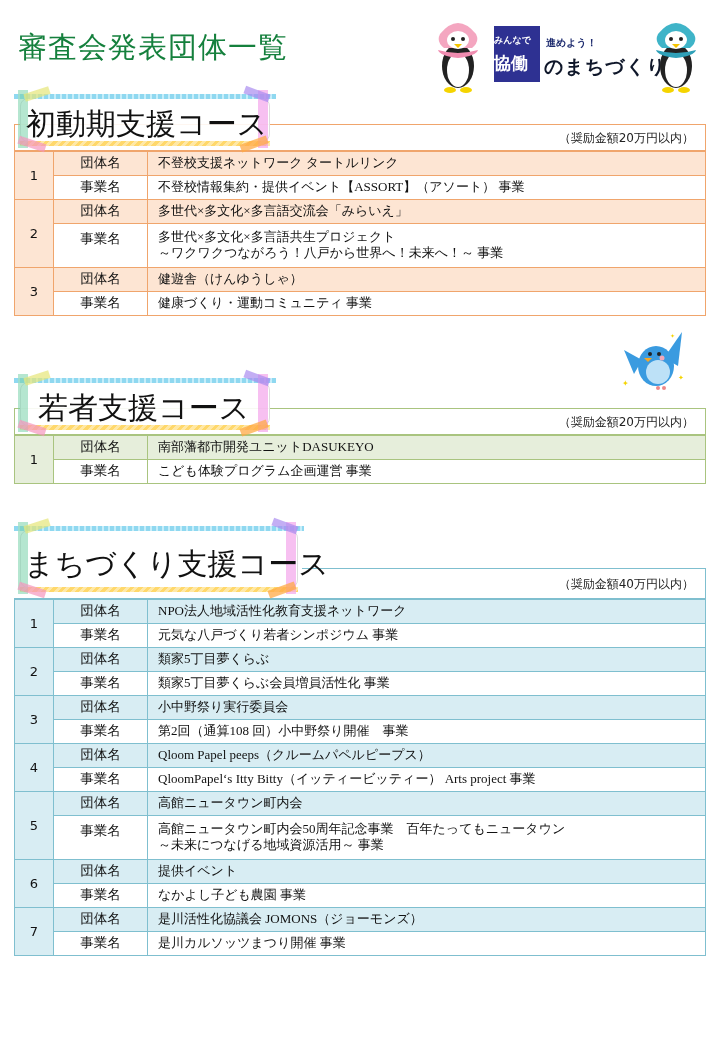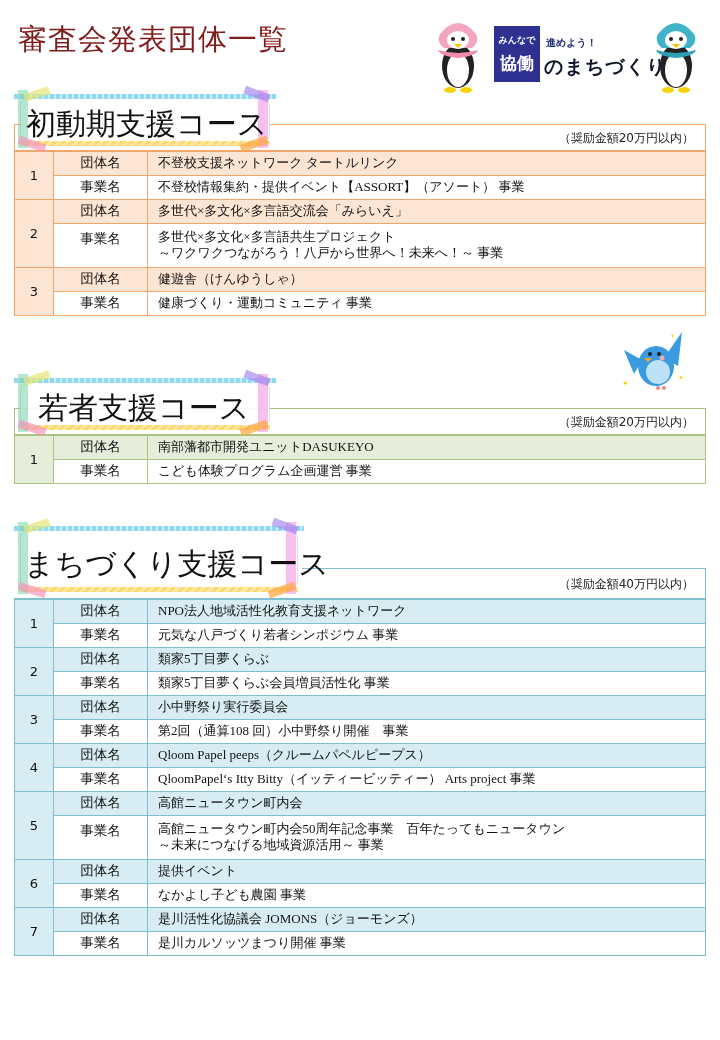--- a/index.html
+++ b/index.html
@@ -1,26 +1,26 @@
 <!DOCTYPE html>
 <html><head>
 <meta charset="utf-8">
 <style>
   * { box-sizing: border-box; margin: 0; padding: 0; }
   html, body { width: 720px; height: 1040px; background: #ffffff; overflow: hidden; }
   body { position: relative; font-family: "DejaVu Sans", "Liberation Sans", sans-serif; color: #111; }
 
-  .page-title { position: absolute; left: 18px; top: 20px; font-size: 29px; font-weight: 500; letter-spacing: 1px; color: #7f1d1d; }
+  .page-title { position: absolute; left: 18px; top: 28px; font-size: 29px; font-weight: 500; letter-spacing: 1px; color: #15803d; }
 
   
   .logo { position: absolute; left: 428px; top: 14px; width: 280px; height: 80px; }
   .penguin { position: absolute; top: 2px; width: 52px; height: 78px; }
   .penguin.left { left: 4px; }
   .penguin.right { left: 222px; }
-  .logo-box { position: absolute; left: 66px; top: 12px; width: 46px; height: 56px; background: #2e3192; color: #fff; display:flex; flex-direction:column; align-items:center; justify-content:center; }
+  .logo-box { position: absolute; left: 66px; top: 12px; width: 46px; height: 56px; background: #2e3192; color: #fff; display:flex; flex-direction:column; justify-content:center; }
   .logo-box .small { font-size: 9px; font-weight: bold; line-height: 12px; }
   .logo-box .big { font-size: 17px; font-weight: bold; line-height: 22px; margin-top: 6px; }
   .logo-top { position: absolute; left: 118px; top: 22px; font-size: 10px; font-weight: bold; color: #1c2a6e; }
   .logo-main { position: absolute; left: 116px; top: 40px; font-size: 19px; font-weight: bold; color: #0f172a; letter-spacing: 1px; }
 
   
   .section { position: absolute; left: 14px; width: 692px; }
   .sec-header { position: relative; height: 60px; }
   .tape-frame { position: absolute; left: 0; top: 0; height: 58px; }
   .tape-frame .frame { position:absolute; left:6px; top:8px; right:6px; bottom:6px; border:1px solid #ddd; border-radius:8px; background: rgba(255,255,255,0.9); }

